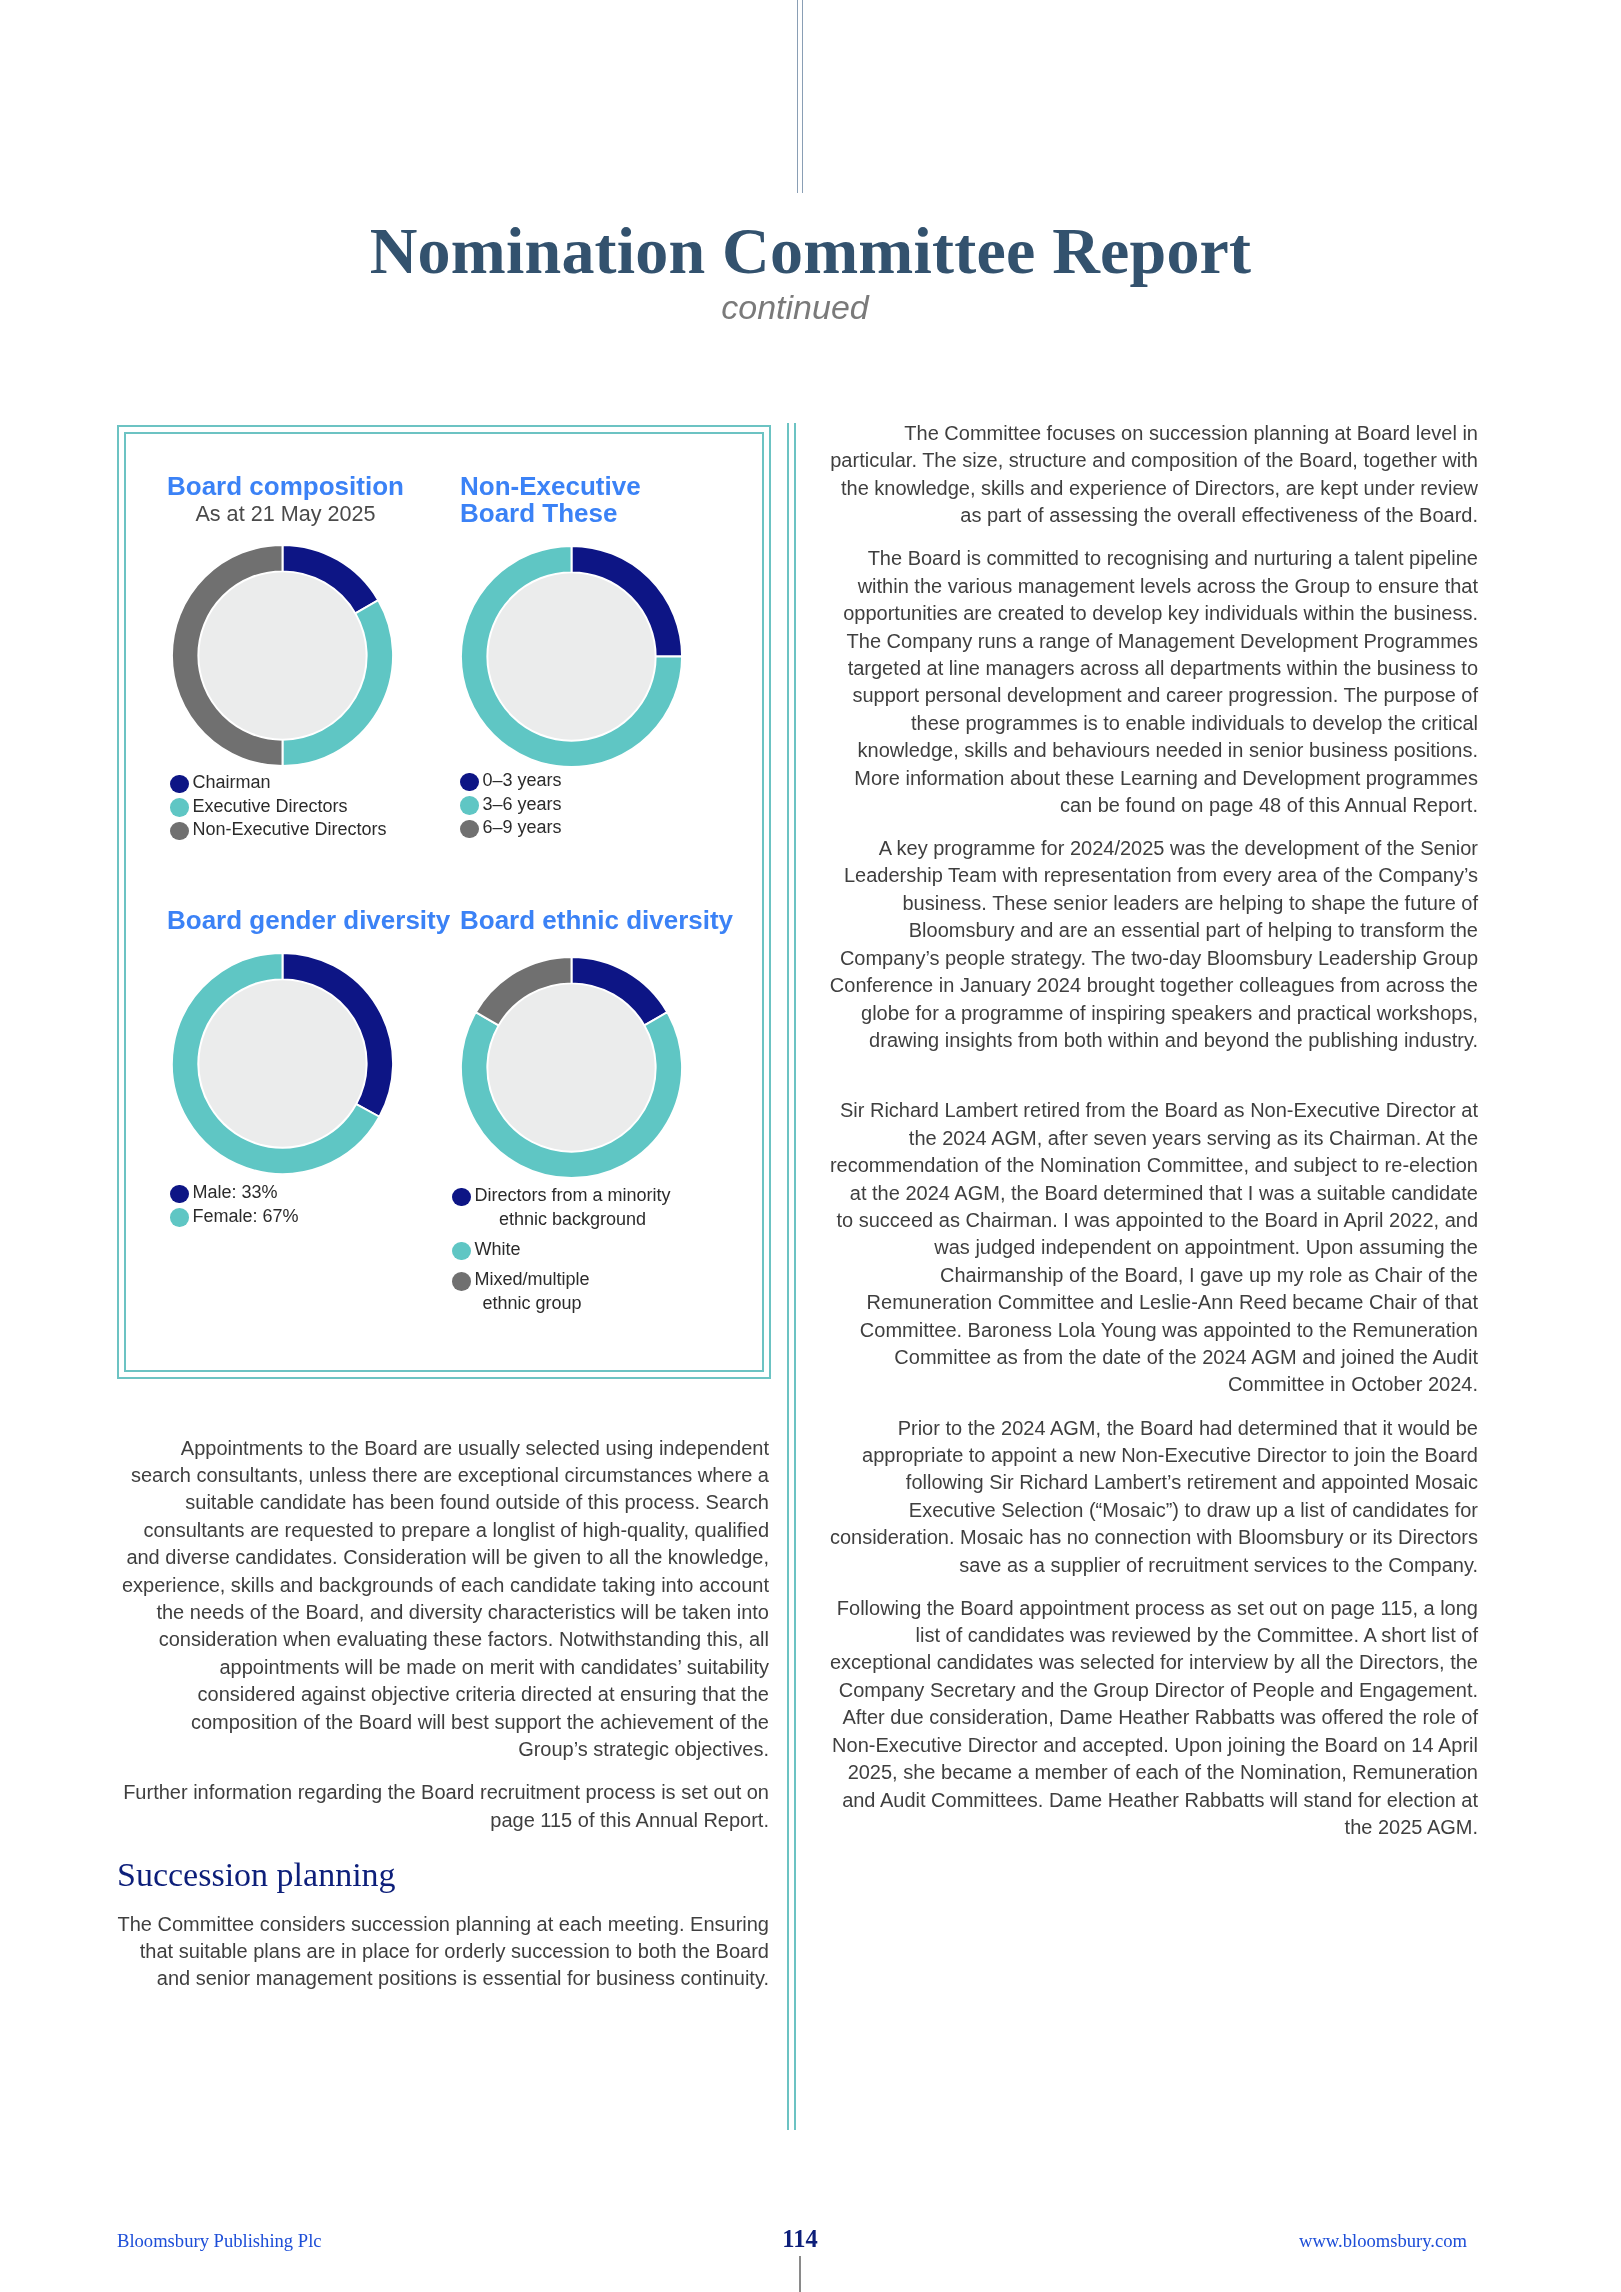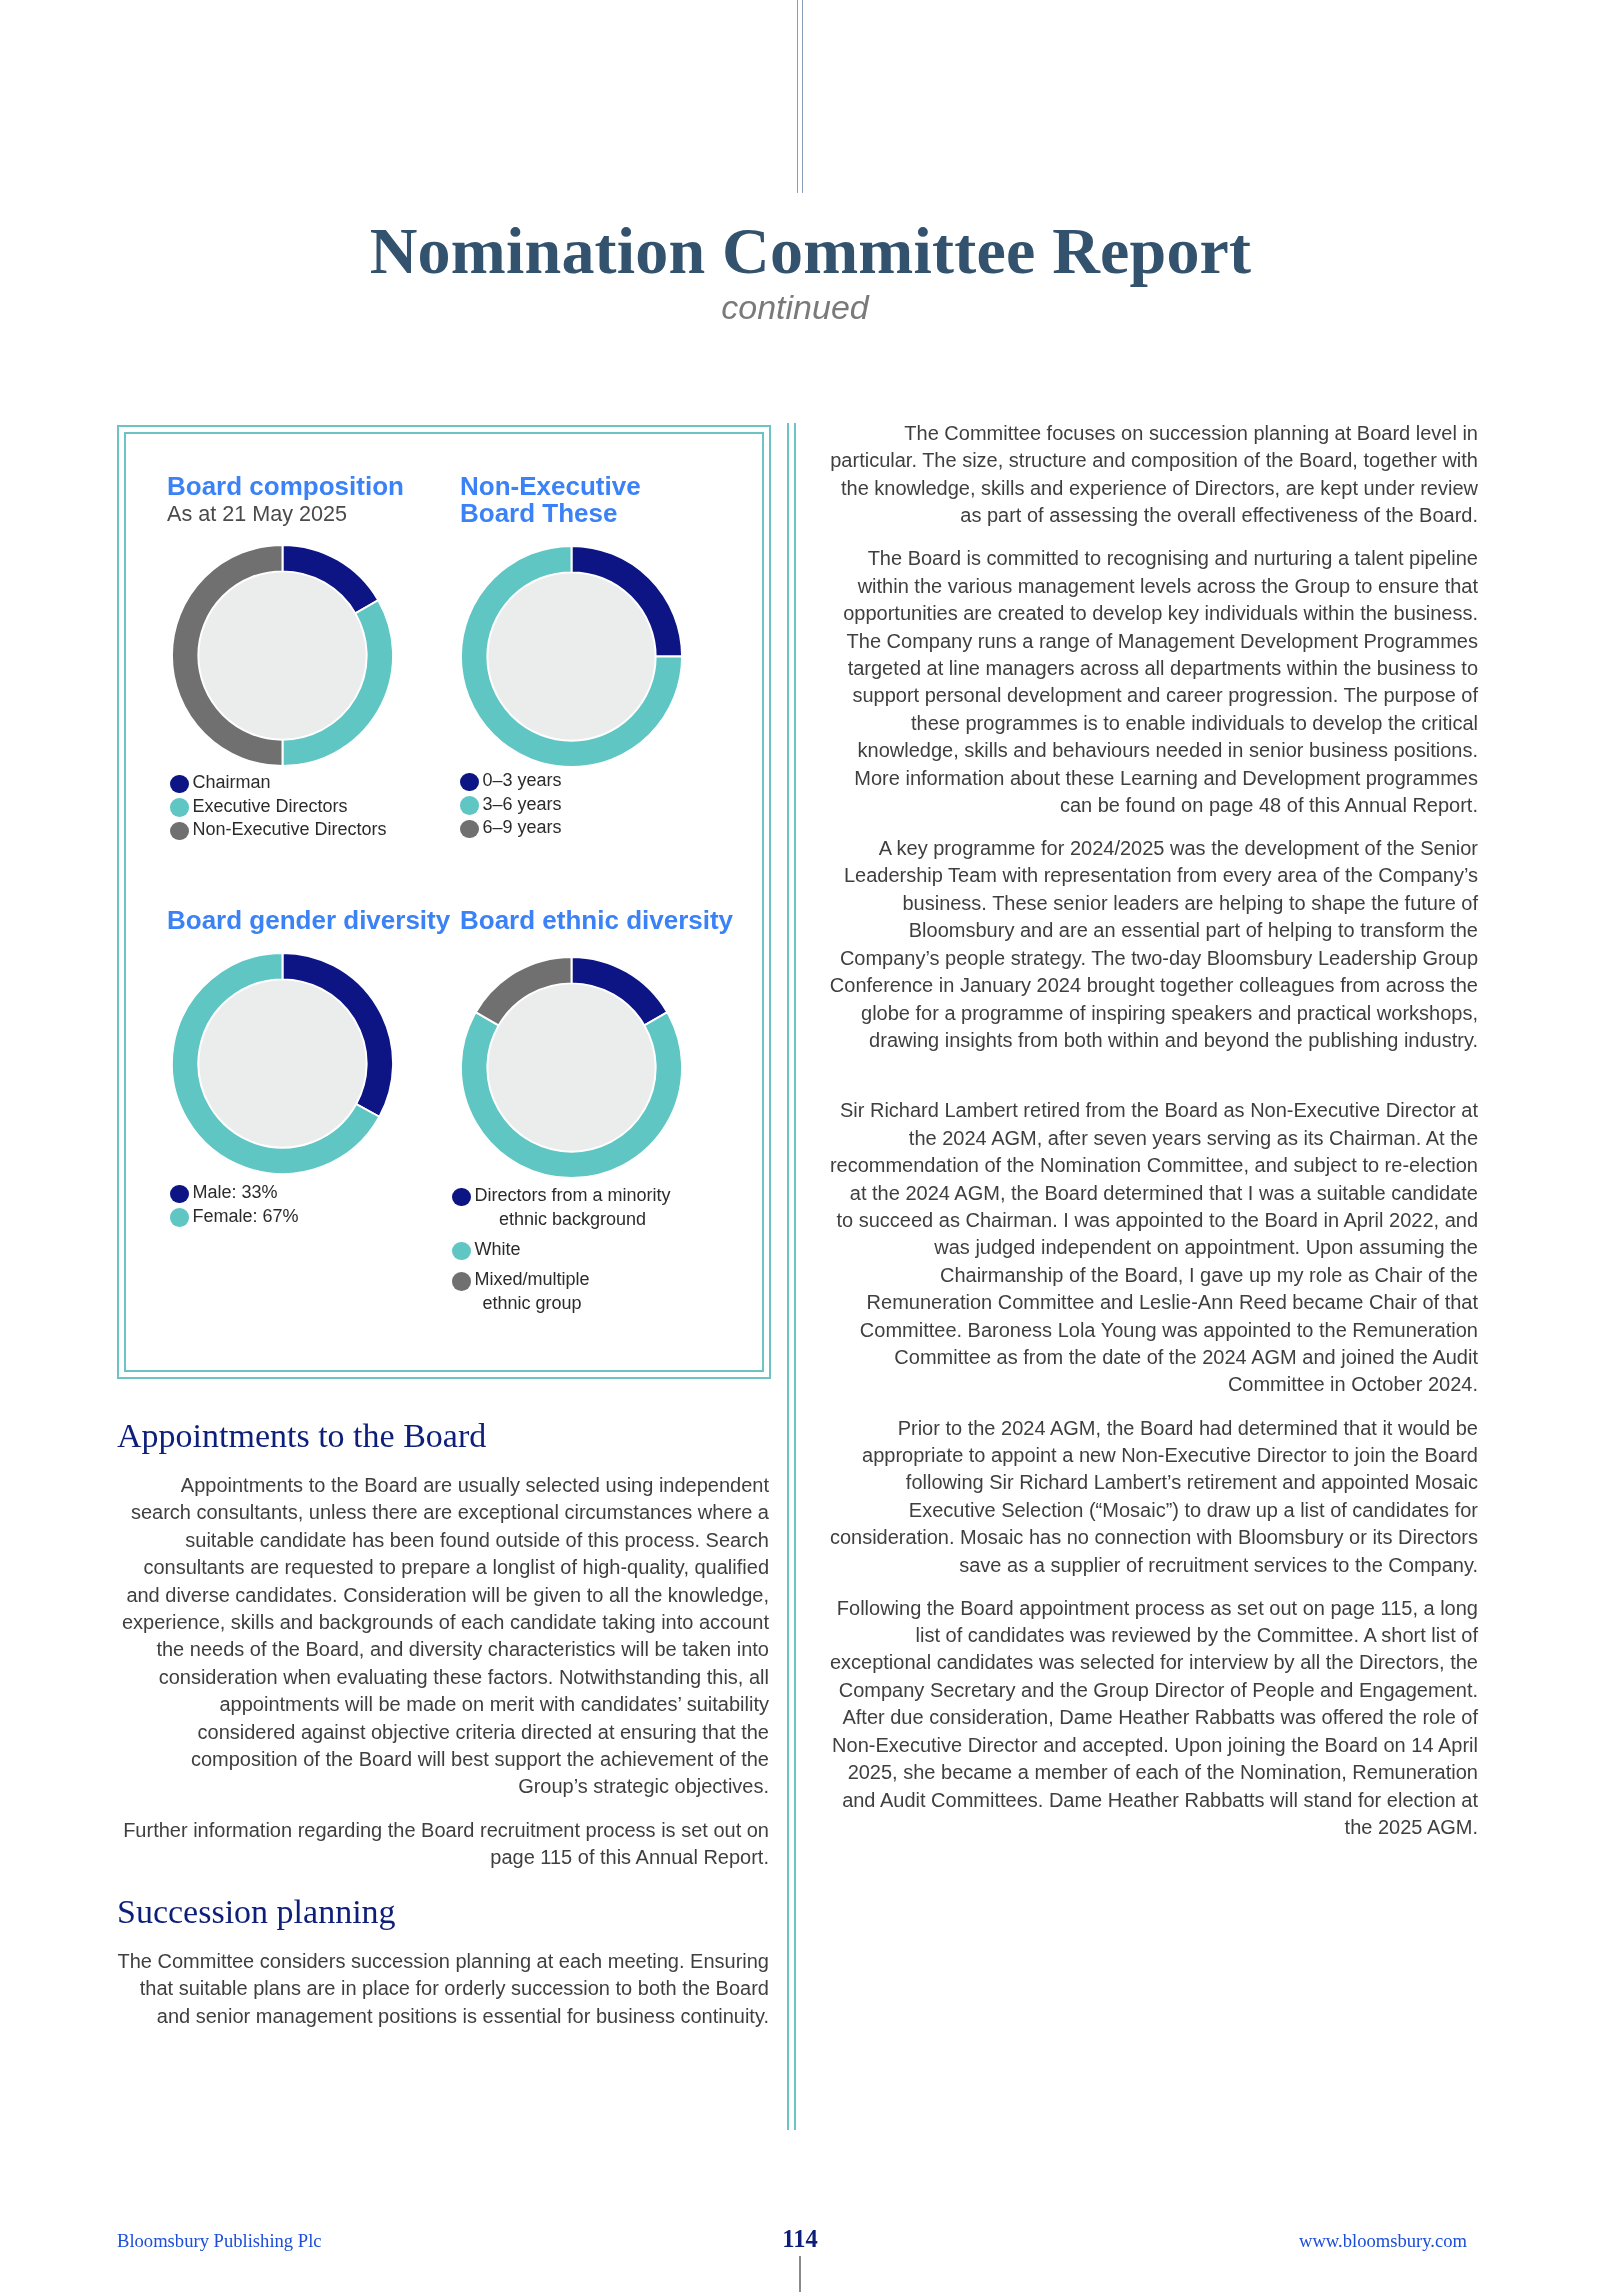--- a/index.html
+++ b/index.html
@@ -19,21 +19,21 @@
                    font-family: Liberation Sans, sans-serif; font-style: italic;
                    font-size: 34px; color: #7a7a7a; line-height: 1; }
 
   
   .chart-box { left: 117px; top: 425px; width: 654px; height: 954px;
                border: 2px solid #6cc3c3; box-sizing: border-box; }
   .chart-box-inner { position: absolute; left: 4.9px; top: 4.9px; right: 4.9px; bottom: 4.9px;
                      border: 2px solid #6cc3c3; }
 
   .chart-title { font-weight: bold; font-size: 26px; color: #3b82f6; line-height: 27.4px; }
-  .chart-sub { font-size: 21.6px; color: #4a4a4a; line-height: 27.4px; }
+  .chart-sub { font-size: 21.6px; color: #4a4a4a; line-height: 27.4px; text-align: center; }
 
   .legend { font-size: 18px; color: #2b2b2b; line-height: 26.5px; }
   .legend-item { display: flex; align-items: flex-start; }
   .legend-dot { width: 18.6px; height: 18.6px; border-radius: 50%; margin-right: 3.9px;
                 margin-top: 3.9px; flex-shrink: 0; }
   .legend-text { white-space: pre-line; line-height: 23.5px; }
   .legend.tall .legend-item { margin-bottom: 6.9px; }
 
   
   .col-divider { left: 787px; top: 423px; width: 8.8px; height: 1707px;
@@ -145,21 +145,20 @@
     <span class="legend-text">White</span>
   </div>
   <div class="legend-item">
     <span class="legend-dot" style="background:#707070"></span>
     <span class="legend-text">Mixed/multiple
 ethnic group</span>
   </div>
 </div>
 
 <div class="abs body-text" style="left:117px; top:1417px; width:652px;">
-  <h2 class="section-heading">Appointments to the Board</h2>
   <div style="height:17.6px"></div>
   <p>Appointments to the Board are usually selected using independent search consultants, unless there are exceptional circumstances where a suitable candidate has been found outside of this process. Search consultants are requested to prepare a longlist of high-quality, qualified and diverse candidates. Consideration will be given to all the knowledge, experience, skills and backgrounds of each candidate taking into account the needs of the Board, and diversity characteristics will be taken into consideration when evaluating these factors. Notwithstanding this, all appointments will be made on merit with candidates’ suitability considered against objective criteria directed at ensuring that the composition of the Board will best support the achievement of the Group’s strategic objectives.</p>
   <p>Further information regarding the Board recruitment process is set out on page 115 of this Annual Report.</p>
   <div style="height:5.9px"></div>
   <h2 class="section-heading">Succession planning</h2>
   <div style="height:17.6px"></div>
   <p>The Committee considers succession planning at each meeting. Ensuring that suitable plans are in place for orderly succession to both the Board and senior management positions is essential for business continuity.</p>
 </div>
 
 <div class="abs col-divider"></div>

